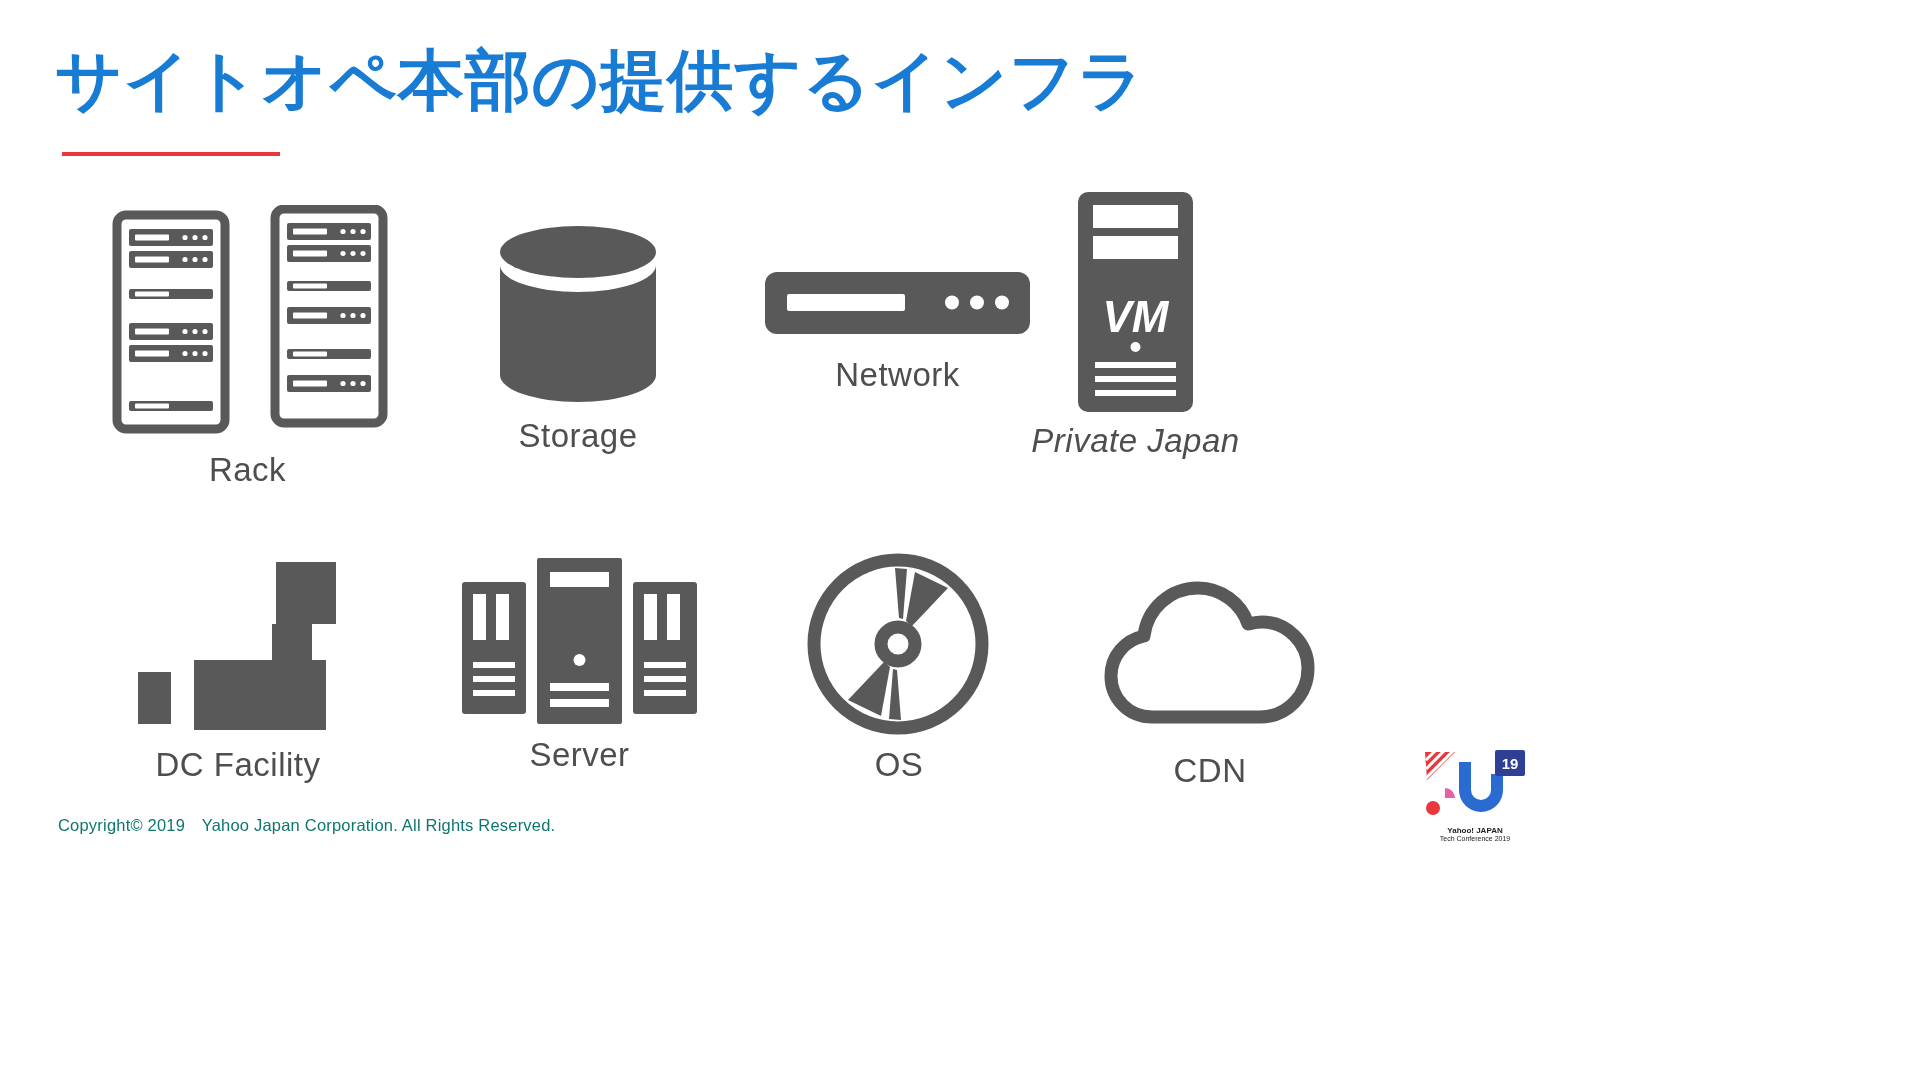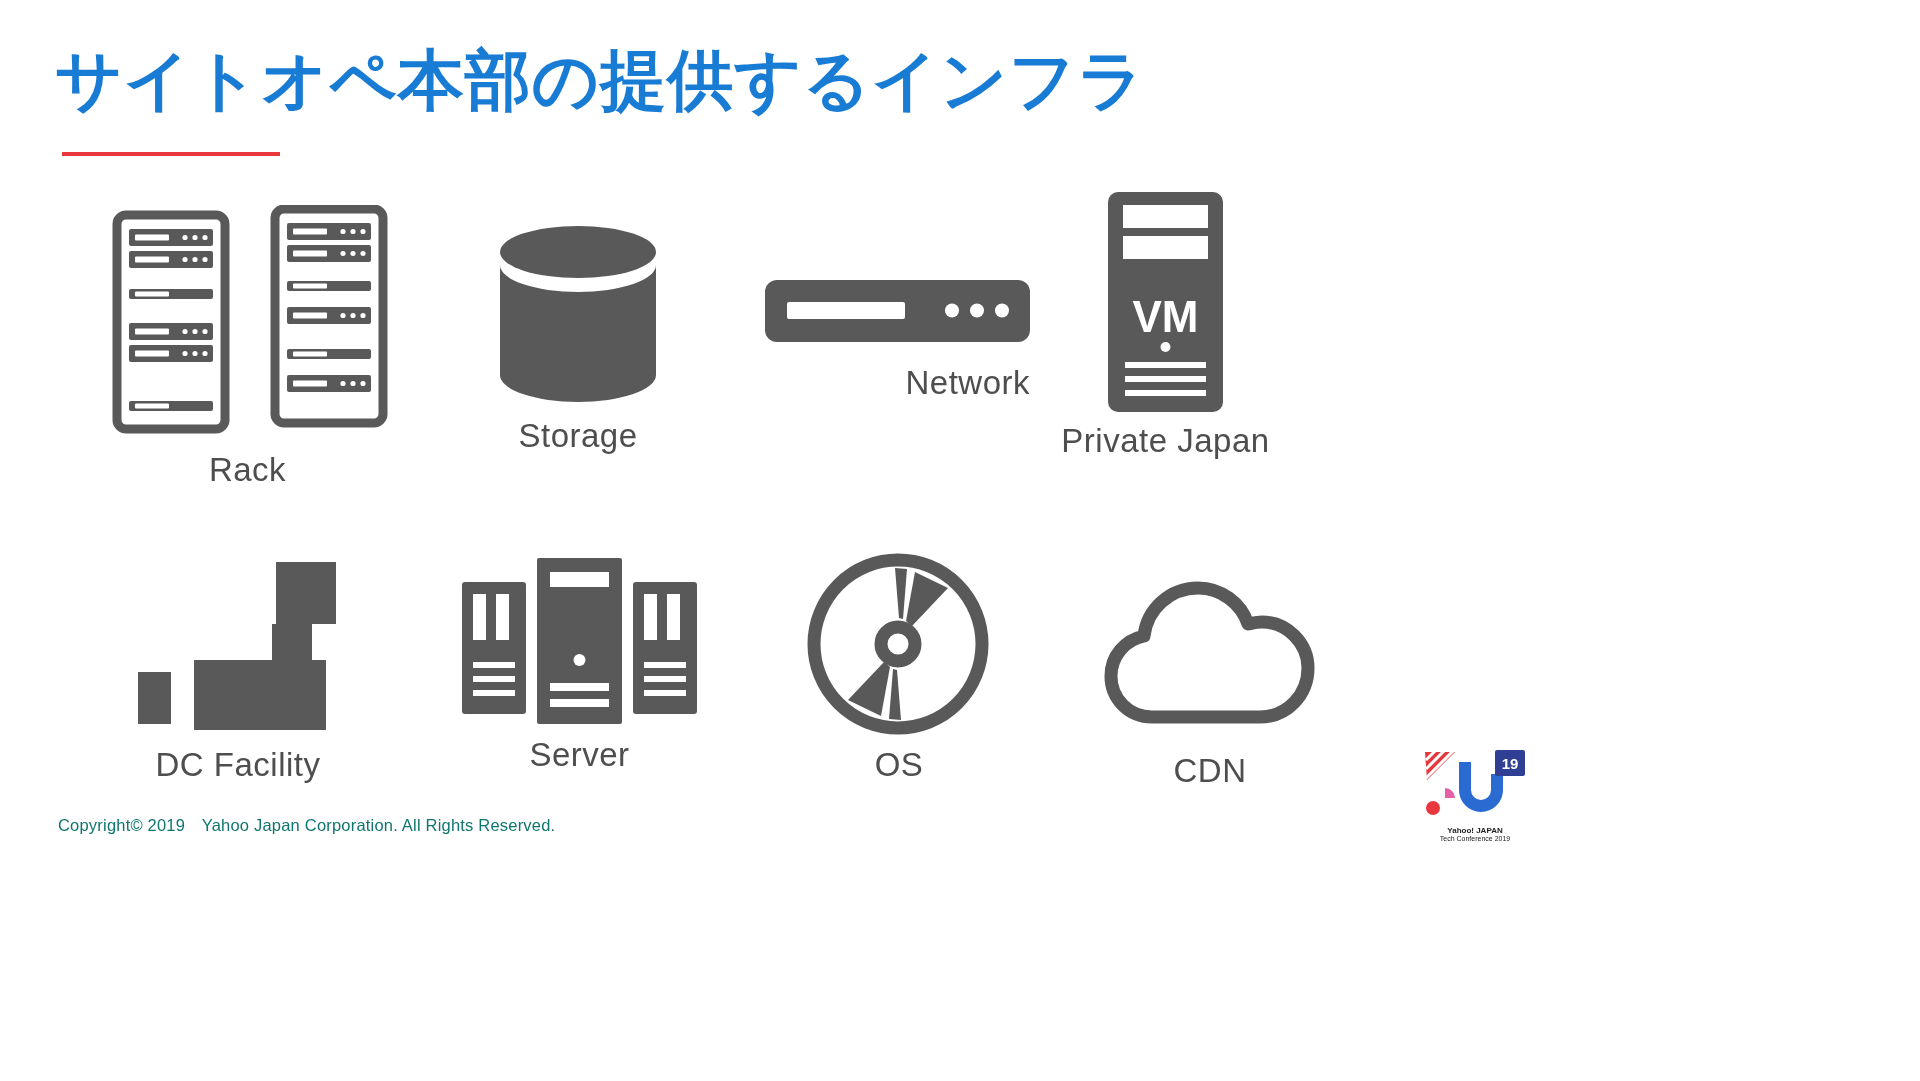--- a/index.html
+++ b/index.html
@@ -79,32 +79,32 @@
   </div>
 
   <div class="item" style="left:478px;top:225px;width:200px;">
     <svg width="160" height="178" viewBox="0 0 160 178">
       <ellipse cx="80" cy="27" rx="78" ry="26" fill="#595959"></ellipse>
       <path d="M2,40 L2,150 A78,27 0 0 0 158,150 L158,40 A78,27 0 0 1 2,40 Z" fill="#595959"></path>
     </svg>
     <div class="label">Storage</div>
   </div>
 
-  <div class="item" style="left:765px;top:280px;width:265px;text-align:right;">
+  <div class="item" style="left:765px;top:272px;width:265px;">
     <svg width="265" height="62" viewBox="0 0 265 62">
       <rect x="0" y="0" width="265" height="62" rx="12" fill="#595959"></rect>
       <rect x="22" y="22" width="118" height="17" rx="2" fill="#fff"></rect>
       <circle cx="187" cy="30.5" r="7" fill="#fff"></circle>
       <circle cx="212" cy="30.5" r="7" fill="#fff"></circle>
       <circle cx="237" cy="30.5" r="7" fill="#fff"></circle>
     </svg>
     <div class="label" style="margin-top:22px;">Network</div>
   </div>
 
-  <div class="item" style="left:1053px;top:192px;width:225px;">
+  <div class="item" style="left:1023px;top:192px;width:225px;font-style:italic;">
     <svg width="115" height="220" viewBox="0 0 115 220">
       <rect x="0" y="0" width="115" height="220" rx="10" fill="#595959"></rect>
       <rect x="15" y="13" width="85" height="23" fill="#fff"></rect>
       <rect x="15" y="44" width="85" height="23" fill="#fff"></rect>
       <text x="57.5" y="140" text-anchor="middle" font-size="44" font-weight="bold" fill="#ffffff" font-family="Liberation Sans, sans-serif">VM</text>
       <circle cx="57.5" cy="155" r="5" fill="#fff"></circle>
       <rect x="17" y="170" width="81" height="6" fill="#fff"></rect>
       <rect x="17" y="184" width="81" height="6" fill="#fff"></rect>
       <rect x="17" y="198" width="81" height="6" fill="#fff"></rect>
     </svg>

